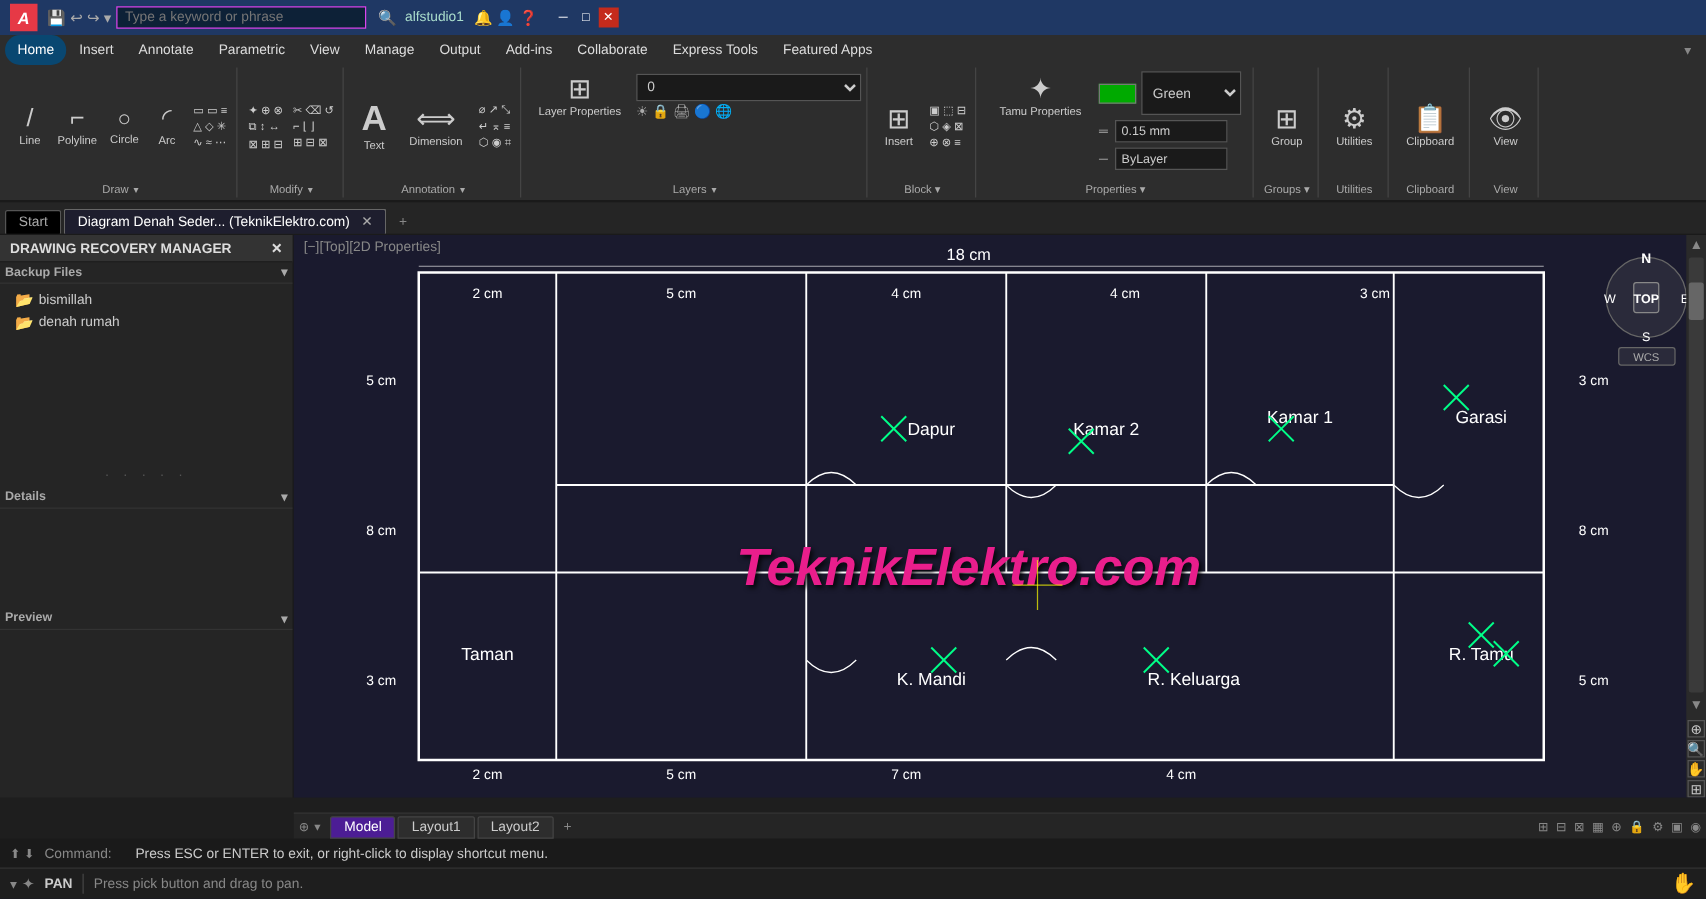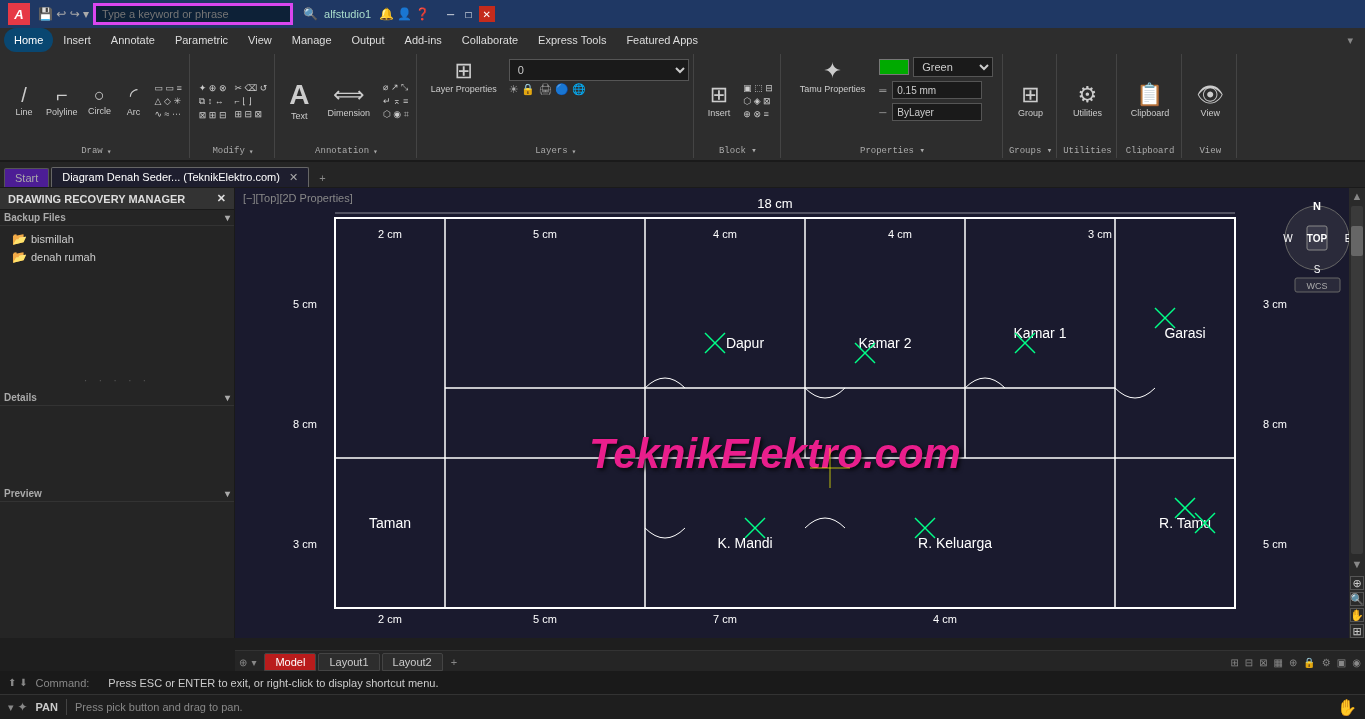--- a/index.html
+++ b/index.html
@@ -21,21 +21,21 @@
       color: white;
       font-weight: bold;
       font-size: 13px;
       display: flex; align-items: center; justify-content: center;
       margin-right: 8px;
       font-style: italic;
     }
     #title-bar .title-text { flex: 1; text-align: center; font-size: 11px; }
     #title-bar .search-box {
       background: #0d2137;
-      border: 3px solid #d946ef;
+      border: 1px solid #d946ef;
       color: #aaa;
       padding: 2px 6px;
       width: 200px;
       font-size: 11px;
       margin-right: 10px;
     }
     #title-bar .win-controls { display: flex; gap: 2px; margin-left: 8px; }
     #title-bar .win-btn {
       width: 16px; height: 16px;
       display: flex; align-items: center; justify-content: center;
@@ -88,21 +88,21 @@
     .ribbon-group-items {
       display: flex;
       align-items: center;
       gap: 2px;
       flex: 1;
     }
     .ribbon-group-label {
       font-size: 9px;
       color: #aaa;
       margin-top: 0;
-      display: flex; align-items: center; gap: 4px; font-family: Liberation Mono, monospace;
+      display: flex; align-items: center; gap: 4px;
     }
     .ribbon-btn {
       display: flex;
       flex-direction: column;
       align-items: center;
       padding: 2px 4px;
       cursor: pointer;
       border-radius: 2px;
       min-width: 32px;
       font-size: 9px;
@@ -144,21 +144,21 @@
       width: 30px; height: 16px;
       display: inline-block;
       border: 1px solid #777;
     }
     .ribbon-dropdown {
       background: #1a1a1a;
       border: 1px solid #555;
       color: #ccc;
       padding: 1px 4px;
       font-size: 11px;
-      height: 20px;
+      height: 35px;
     }
 
     
     .prop-row {
       display: flex; align-items: center; gap: 4px; margin: 1px 0;
     }
     .prop-input {
       background: #1a1a1a;
       border: 1px solid #555;
       color: #ccc;
@@ -172,21 +172,21 @@
     #tabs-bar {
       height: 26px;
       background: #252525;
       display: flex;
       align-items: flex-end;
       padding: 0 4px;
       border-bottom: 1px solid #1a1a1a;
     }
     .tab {
       padding: 3px 10px;
-      background: #4c1d95;
+      background: #000000;
       color: #aaa;
       cursor: pointer;
       font-size: 11px;
       border: 1px solid #555;
       border-bottom: none;
       margin-right: 2px;
       border-radius: 2px 2px 0 0;
     }
     .tab.active { background: #1e1e2e; color: #fff; border-color: #666; }
     .tab .close-x { margin-left: 6px; color: #aaa; }
@@ -274,21 +274,21 @@
       display: flex; align-items: center; padding: 0 8px;
       font-size: 11px; color: #888;
     }
     #status-row .pan-label { margin-left: 8px; color: #ccc; font-weight: bold; }
     .bottom-tab {
       padding: 2px 10px; font-size: 11px; color: #ccc;
       cursor: pointer; border: 1px solid #444;
       background: #2d2d2d; margin-right: 2px;
       border-radius: 2px 2px 0 0;
     }
-    .bottom-tab.active { background: #b91c1c; color: #fff; }
+    .bottom-tab.active { background: #4c1d95; color: #fff; }
     .bottom-tab-add { color: #888; padding: 2px 6px; cursor: pointer; }
 
     .expand-arrow { font-size: 8px; color: #aaa; }
   </style>
 </head>
 <body>
 
 <div id="title-bar">
   <div class="app-icon">
       <span>A</span>

